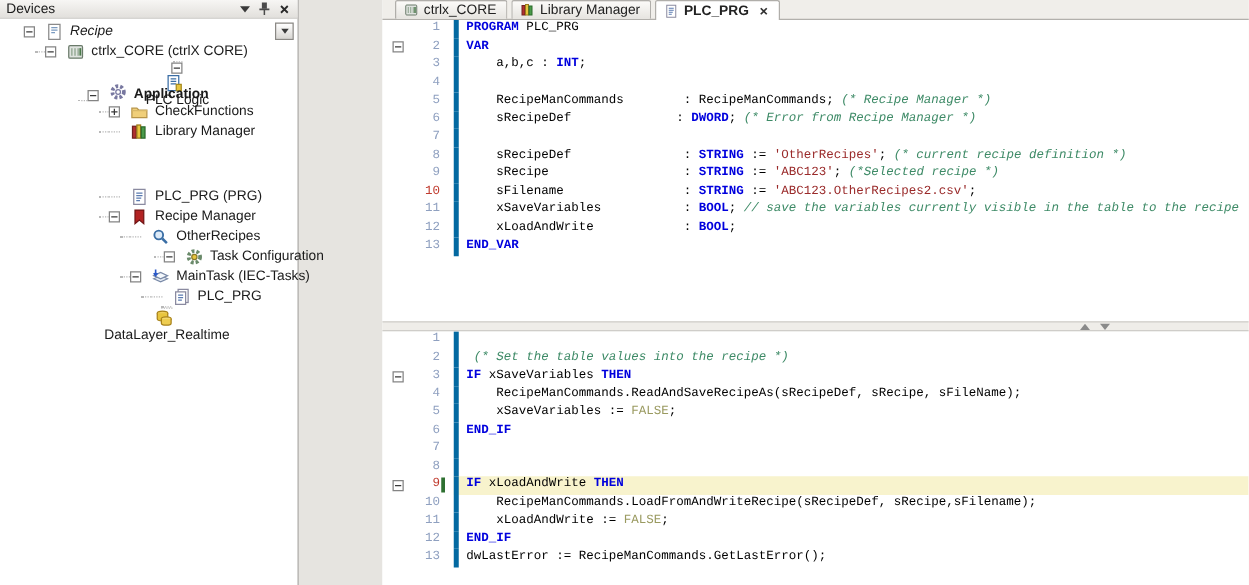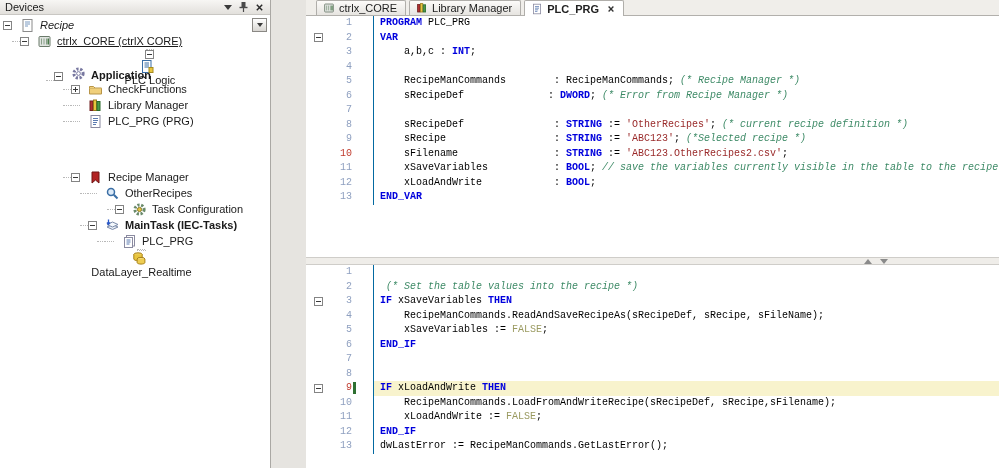--- a/index.html
+++ b/index.html
@@ -6,33 +6,33 @@
   html,body { width: 999px; height: 468px; overflow: hidden; }
   body {
     position: relative;
     background: #e6e4e0;
     font-family: "Liberation Sans", sans-serif;
     color: #1a1a1a;
   }
 
   
   #devices-panel {
-    position: absolute; left: 0; top: 0; width: 271px; height: 468px;
+    position: absolute; left: 0; top: 0; width: 239px; height: 468px;
     background: #ffffff; border-right: 1px solid #aaa8a4;
   }
   #panel-header {
     height: 15px; display: flex; align-items: center; padding: 0 3px;
     font-size: 11px; background: linear-gradient(#f7f6f4, #e2e0dc);
     border-bottom: 1px solid #c9c7c3;
   }
   #panel-title { flex: 1; padding-left: 2px; }
   .hdr-btn { width: 15px; height: 13px; display: flex; align-items: center; justify-content: center; margin-left: 1px; cursor: default; }
   .tri-down { width: 0; height: 0; border-left: 4px solid transparent; border-right: 4px solid transparent; border-top: 5px solid #3a3a3a; }
 
-  #tree { position: relative; padding-top: 2px; }
+  #tree { position: relative; padding-top: 2px; padding-left: 16px; }
   .tree-row { height: 16px; display: flex; align-items: center; font-size: 11px; white-space: nowrap; position: relative; }
   .tree-row .label { padding-left: 1px; }
   .tree-row .label.bold { font-weight: bold; }
   .tree-row .label.italic { font-style: italic; }
   .boxmark { width: 9px; height: 9px; flex: none; border: 1px solid #848484; background: #fff; position: relative; }
   .boxmark::before { content: ""; position: absolute; left: 1px; right: 1px; top: 3px; border-top: 1px solid #3a3a3a; }
   .boxmark.plus::after { content: ""; position: absolute; top: 1px; bottom: 1px; left: 3px; border-left: 1px solid #3a3a3a; }
   .exp-gap { width: 8px; flex: none; }
   .stub { width: 8px; flex: none; height: 0; border-top: 1px dotted #b8b8b8; }
   .dotspan { width: 9px; flex: none; height: 0; border-top: 1px dotted #b8b8b8; }
@@ -76,21 +76,21 @@
     background: #f7f5f2; border-left: 1px solid #e0ded9;
   }
 
   .code-row {
     display: flex; height: 14.5px; line-height: 14.5px; white-space: pre;
     font-family: "Liberation Mono", "DejaVu Sans Mono", monospace; font-size: 10px; position: relative;
   }
   .gutter { width: 24px; flex: none; display: flex; align-items: center; justify-content: center; }
   .lnum { width: 22px; flex: none; text-align: right; color: var(--lnum); }
   .lnum.red { color: var(--lnumred); }
-  .codeline { flex: 1; margin-left: 21px; border-left: 1px solid #0369a1; padding-left: 6px; color: #000; }
+  .codeline { flex: 1; margin-left: 11px; border-left: 4px solid #0369a1; padding-left: 6px; color: #000; }
   .codeline.hl { background: var(--hl); }
   .tick { position: absolute; left: 47px; top: 1px; width: 3px; height: 12px; background: var(--tick); }
   .kw  { color: var(--kw); font-weight: bold; }
   .cmt { color: var(--cmt); font-style: italic; }
   .str { color: var(--str); }
   .cst { color: var(--cst); }
 </style>
 </head>
 <body>
 
@@ -121,21 +121,21 @@
           <svg viewBox="0 0 15 15">
             <rect x="3" y="1.5" width="9" height="12" fill="#fff" stroke="#8a8a8a"></rect>
             <path d="M5 4h5M5 6h5M5 8h3" stroke="#7a9ac0" fill="none"></path>
           </svg>
         </span>
         <span class="label italic">Recipe</span>
         <span class="row-combo">
           <span class="tri-down"></span>
         </span>
       </div>
-      <div class="tree-row" style="padding-left: 12px; text-decoration: underline;">
+      <div class="tree-row" style="padding-left: 12px;">
         <span class="stub"></span>
         <span class="boxmark"></span>
         <span class="exp-gap"></span>
         <span class="tree-icon">
           <svg viewBox="0 0 15 15">
             <rect x="2" y="2.5" width="11" height="10" rx="1" fill="#dfe3df" stroke="#6a7a6a"></rect>
             <path d="M4.5 4.5v6M7 4.5v6M9.5 4.5v6" stroke="#8aa08a"></path>
             <rect x="10.5" y="4.5" width="1.5" height="6" fill="#4a7a4a"></rect>
           </svg>
         </span>
@@ -184,33 +184,33 @@
         <span class="exp-gap"></span>
         <span class="tree-icon">
           <svg viewBox="0 0 15 15">
             <rect x="2" y="3" width="3" height="9.5" fill="#b03030" stroke="#702020"></rect>
             <rect x="5.5" y="2" width="3" height="10.5" fill="#e8c53e" stroke="#9a7a1a"></rect>
             <rect x="9" y="3.5" width="3" height="9" fill="#4a9a4a" stroke="#2a6a2a"></rect>
           </svg>
         </span>
         <span class="label">Library Manager</span>
       </div>
-      <div class="tree-row" style="padding-left: 63px;">
+      <div class="tree-row" style="padding-left: 63px; margin-top: 36px;">
         <span class="stub"></span>
         <span class="dotspan"></span>
         <span class="exp-gap"></span>
         <span class="tree-icon">
           <svg viewBox="0 0 15 15">
             <rect x="3" y="1.5" width="9" height="12" fill="#fff" stroke="#8a8aa0"></rect>
             <path d="M5 4.5h5M5 6.5h5M5 8.5h4M5 10.5h3" stroke="#5a7ab0"></path>
           </svg>
         </span>
         <span class="label">PLC_PRG (PRG)</span>
       </div>
-      <div class="tree-row" style="padding-left: 63px; margin-top: 40px;">
+      <div class="tree-row" style="padding-left: 63px;">
         <span class="stub"></span>
         <span class="boxmark"></span>
         <span class="exp-gap"></span>
         <span class="tree-icon">
           <svg viewBox="0 0 15 15">
             <path d="M4 2 h7 v11 l-3.5-3 L4 13 Z" fill="#b22222" stroke="#701515"></path>
           </svg>
         </span>
         <span class="label">Recipe Manager</span>
       </div>
@@ -231,21 +231,21 @@
         <span class="boxmark"></span>
         <span class="exp-gap"></span>
         <span class="tree-icon">
           <svg viewBox="0 0 15 15">
             <circle cx="7.5" cy="7.5" r="4.6" fill="none" stroke="#6a8a6a" stroke-width="3" stroke-dasharray="2.2 1.6"></circle>
             <circle cx="7.5" cy="7.5" r="2.1" fill="#e8c53e" stroke="#8a7a2a"></circle>
           </svg>
         </span>
         <span class="label">Task Configuration</span>
       </div>
-      <div class="tree-row" style="padding-left: 80px; font-weight: bold;">
+      <div class="tree-row" style="padding-left: 80px;">
         <span class="stub"></span>
         <span class="boxmark"></span>
         <span class="exp-gap"></span>
         <span class="tree-icon">
           <svg viewBox="0 0 15 15">
             <path d="M2 9 L7.5 6.5 L13 9 L7.5 11.5 Z" fill="#e8eef6" stroke="#7a8aa8"></path>
             <path d="M2 6.5 L7.5 4 L13 6.5 L7.5 9 Z" fill="#f4f8fc" stroke="#7a8aa8"></path>
             <path d="M3.5 1.5 v4.5 M2 4.5 l1.5 2 1.5-2" stroke="#2a58c8" fill="none" stroke-width="1.3"></path>
           </svg>
         </span>

